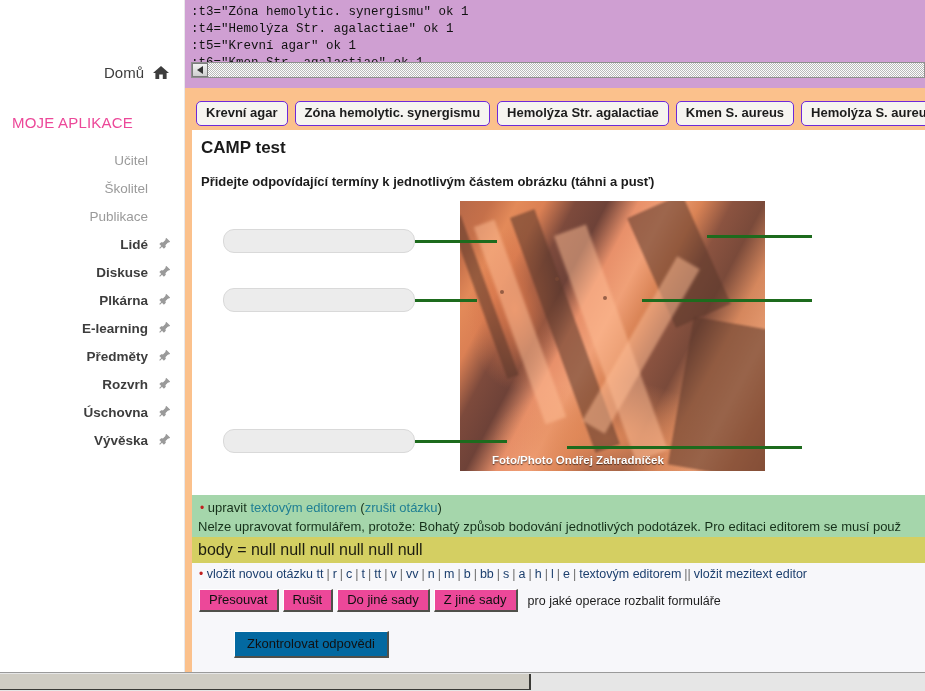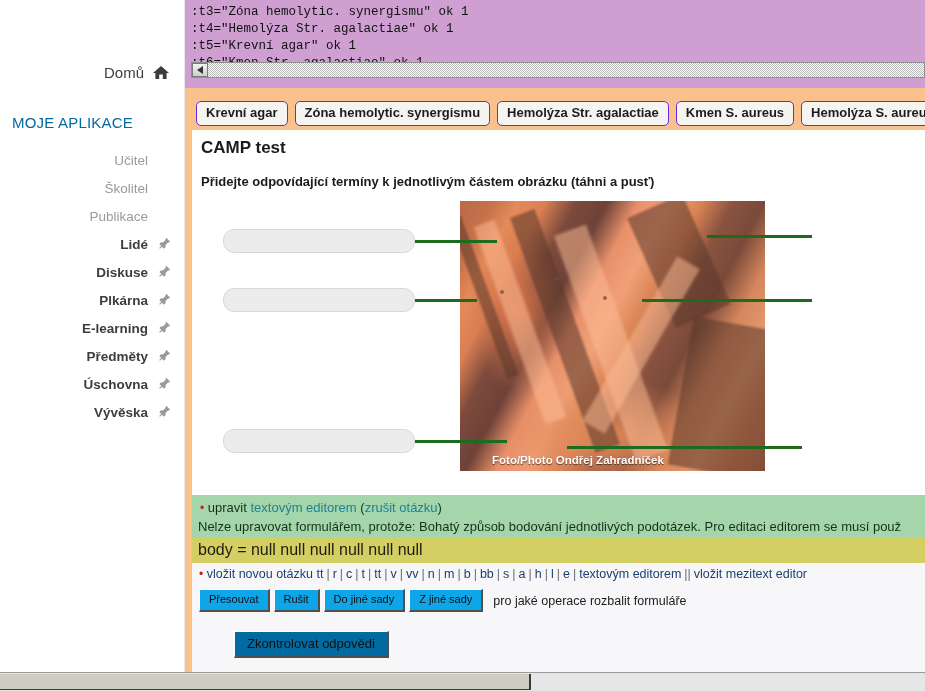--- a/index.html
+++ b/index.html
@@ -21,21 +21,21 @@
   #home-row {
     position: absolute; right: 14px; top: 64px;
     display: flex; align-items: center; gap: 8px;
   }
   #home-row .lbl { font-size: 15px; font-weight: normal; color: #3d3d3d; }
   .home-ico { display:inline-block; width:18px; height:15px; position:relative; }
   .home-ico svg { display:block; }
 
   #app-head {
     position: absolute; left: 12px; top: 114px;
-    font-size: 15px; color: #0369a1; letter-spacing: .2px;
+    font-size: 15px; color: #ec4899; letter-spacing: .2px;
   }
   #nav-list {
     position: absolute; right: 0; top: 146px; width: 185px;
   }
   .nav-item {
     display: flex; align-items: center; justify-content: flex-end;
     height: 28px; padding-right: 14px; gap: 10px;
     font-size: 13.5px; color: #9a9a9a; cursor: pointer; margin-left: 12px;
   }
   .nav-item.bold { color: #3d3d3d; font-weight: bold; }
@@ -199,27 +199,27 @@
     position: absolute; left: 185px; top: 586px; width: 740px; height: 28px;
     background: #f7f7fa;
     border-left: 7px solid #fbc18c;
     overflow: hidden;
   }
   #btnbar .inner {
     position: absolute; left: 7px; top: 3px;
     display: flex; align-items: center; gap: 4px; white-space: nowrap;
   }
   .clsbtn {
-    background: #0ea5e9;
+    background: #ec4899;
     border-top: 1px solid #ffffff;
     border-left: 1px solid #ffffff;
     border-right: 2px solid #50504a;
     border-bottom: 2px solid #50504a;
     padding: 2px 9px 3px 9px;
-    font-size: 11px; color: #111; cursor: pointer;
+    font-size: 13px; color: #111; cursor: pointer;
     line-height: 15px;
   }
   #btnbar .hint {
     font-size: 12.5px; color: #1c1c1c; margin-left: 6px;
   }
 
   #white-gap {
     position: absolute; left: 185px; top: 614px; width: 740px; height: 58px;
     background: #f7f7fa; border-left: 7px solid #fbc18c;
   }
@@ -314,20 +314,28 @@
       <div class="nav-item bold">
         <span>E-learning</span>
         <span class="pin">
           <svg class="pin-ico" viewBox="0 0 11 11">
               <path d="M7.3 0.7 L10.3 3.7 L8.6 4.2 L5.9 6.9 L6.2 8.6 L4.9 9.9 L1.1 6.1 L2.4 4.8 L4.1 5.1 L6.8 2.4 Z M3.9 7.1 L0.6 10.4" stroke="#9a9a9a" stroke-width="1.1" fill="#9a9a9a"></path>
             </svg>
         </span>
       </div>
       <div class="nav-item bold">
         <span>Předměty</span>
+        <span class="pin">
+          <svg class="pin-ico" viewBox="0 0 11 11">
+              <path d="M7.3 0.7 L10.3 3.7 L8.6 4.2 L5.9 6.9 L6.2 8.6 L4.9 9.9 L1.1 6.1 L2.4 4.8 L4.1 5.1 L6.8 2.4 Z M3.9 7.1 L0.6 10.4" stroke="#9a9a9a" stroke-width="1.1" fill="#9a9a9a"></path>
+            </svg>
+        </span>
+      </div>
+      <div class="nav-item bold">
+        <span>Rozvrh</span>
         <span class="pin">
           <svg class="pin-ico" viewBox="0 0 11 11">
               <path d="M7.3 0.7 L10.3 3.7 L8.6 4.2 L5.9 6.9 L6.2 8.6 L4.9 9.9 L1.1 6.1 L2.4 4.8 L4.1 5.1 L6.8 2.4 Z M3.9 7.1 L0.6 10.4" stroke="#9a9a9a" stroke-width="1.1" fill="#9a9a9a"></path>
             </svg>
         </span>
       </div>
       <div class="nav-item bold">
         <span>Úschovna</span>
         <span class="pin">
           <svg class="pin-ico" viewBox="0 0 11 11">

